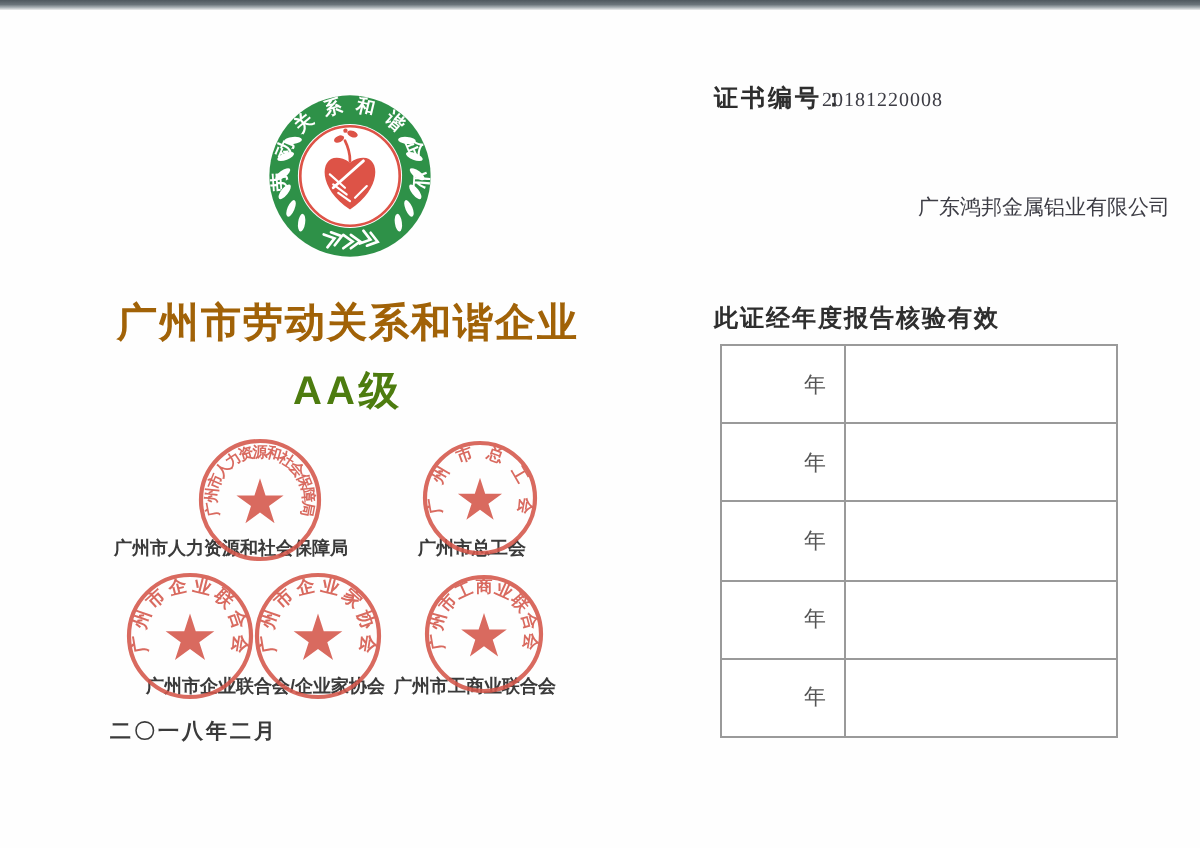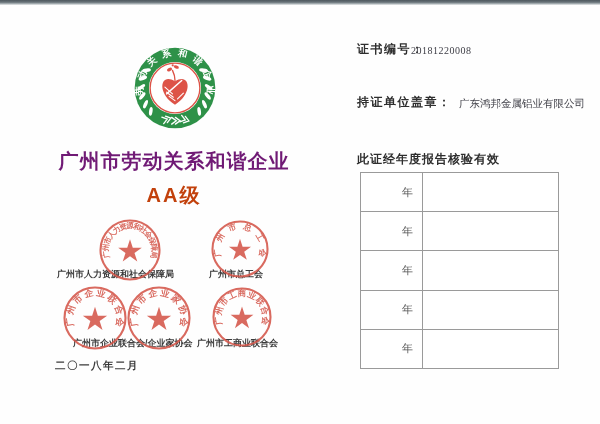--- a/index.html
+++ b/index.html
@@ -3,23 +3,23 @@
 <meta charset="utf-8">
 <style>
   html,body{margin:0;padding:0;background:#ffffff;}
   .page{position:relative;width:600px;height:424px;background:#fefefe;overflow:hidden;
         font-family:"Liberation Sans", sans-serif;}
   .top-band{position:absolute;left:0;top:0;width:600px;height:5px;
         background:linear-gradient(to bottom,#4e585e 0%,#6a747a 45%,#aab2b6 75%,#eceeee 100%);}
   
   .logo-svg{position:absolute;left:133px;top:46px;width:84px;height:84px;}
   .title-line1{position:absolute;left:34px;top:148px;width:280px;text-align:center;
-        font-size:20px;font-weight:600;letter-spacing:1px;color:#701a75;}
+        font-size:20px;font-weight:600;letter-spacing:1px;color:#a16207;}
   .title-line2{position:absolute;left:34px;top:182px;width:280px;text-align:center;
-        font-size:20px;font-weight:600;letter-spacing:2px;color:#c2410c;}
+        font-size:20px;font-weight:600;letter-spacing:2px;color:#4d7c0f;}
   .issuer-label{position:absolute;font-size:9px;font-weight:600;color:#3a3a3a;
         white-space:nowrap;z-index:2;}
   .issue-date{position:absolute;left:55px;top:359px;width:235px;text-align:left;
         font-size:10.5px;font-weight:600;letter-spacing:1.5px;color:#3a3a3a;}
   .seal{position:absolute;z-index:3;pointer-events:none;opacity:0.88;}
   
   .field-label{position:absolute;font-size:12px;font-weight:700;color:#2e2e2e;
         letter-spacing:1.5px;white-space:nowrap;}
   .field-value{position:absolute;font-family:"Liberation Serif", serif;color:#3d3d45;
         white-space:nowrap;text-align:center;}
@@ -134,21 +134,20 @@
         <defs>
           <path id="sealArc4" d="M 13.97 41.87 A 21.00 21.00 0 1 1 52.03 41.87" fill="none"></path>
         </defs>
         <text font-size="8.4" font-weight="bold" fill="#d4564a" font-family="Liberation Sans, sans-serif"><textPath href="#sealArc4" startOffset="50%" text-anchor="middle" textLength="80.9" lengthAdjust="spacing">广州市工商业联合会</textPath></text>
       </svg>
     </div>
 
   <div class="field-label cert-no-label">证书编号：</div>
   <div class="field-value cert-no-value">20181220008</div>
 
-  <div class="field-label holder-label">持证单位盖章：</div>
   <div class="field-value holder-value">广东鸿邦金属铝业有限公司</div>
 
   <div class="field-label annual-note">此证经年度报告核验有效</div>
 
   <div class="annual-table" id="annual-table">
       <div class="annual-row">
         <div class="cell-year">年</div>
         <div class="cell-blank"></div>
       </div>
       <div class="annual-row">

